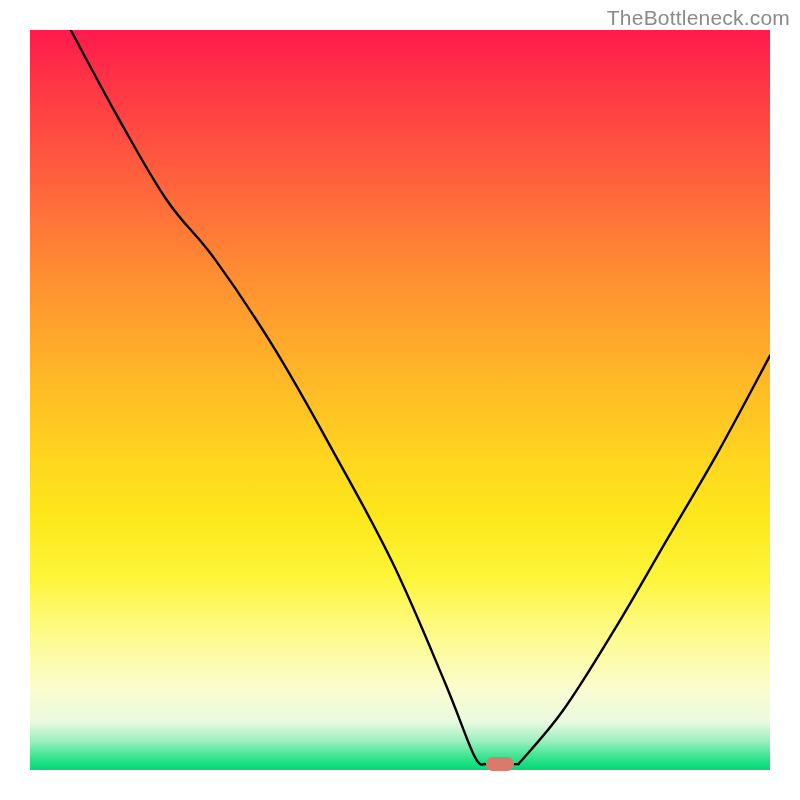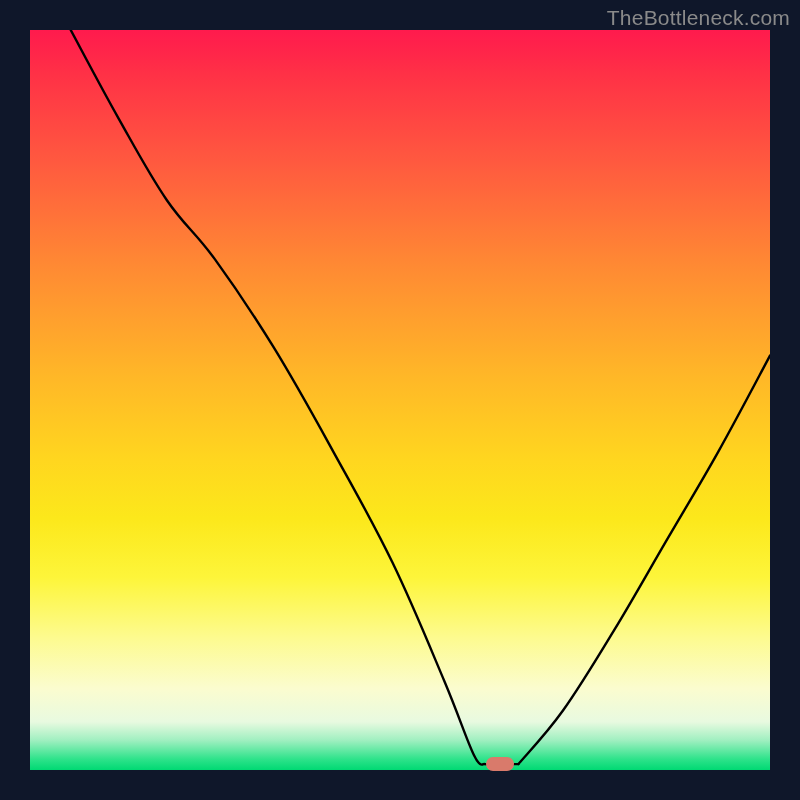--- a/index.html
+++ b/index.html
@@ -8,21 +8,21 @@
     width: 800px;
     height: 800px;
     background: #000;
     overflow: hidden;
     font-family: Arial, Helvetica, sans-serif;
   }
   .frame {
     position: relative;
     width: 800px;
     height: 800px;
-    background: #0f172a;
+    background: #ffffff;
   }
   .plot-area {
     position: absolute;
     left: 30px;
     top: 30px;
     width: 740px;
     height: 740px;
     
     background: linear-gradient(
       to bottom,

